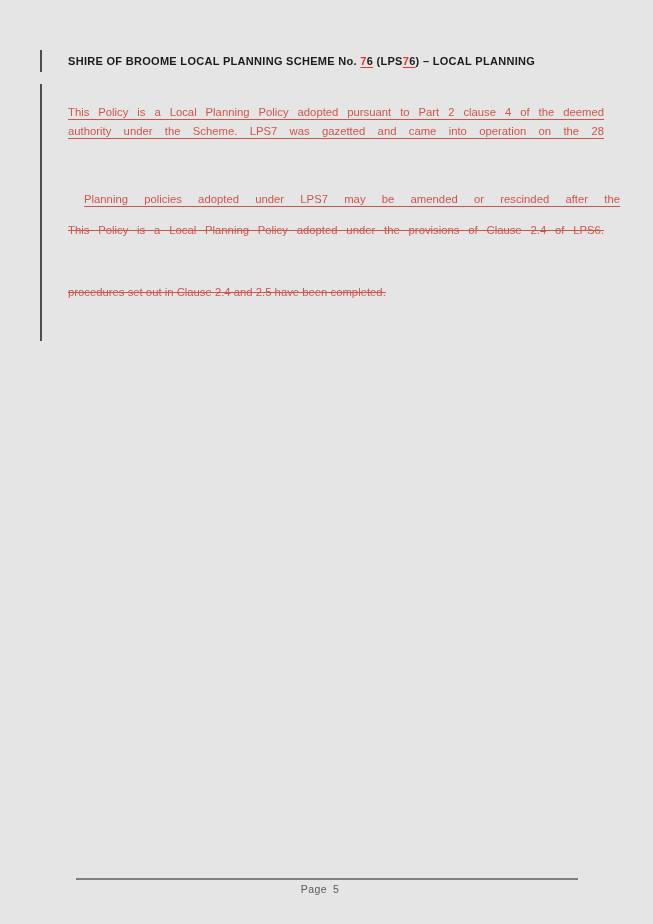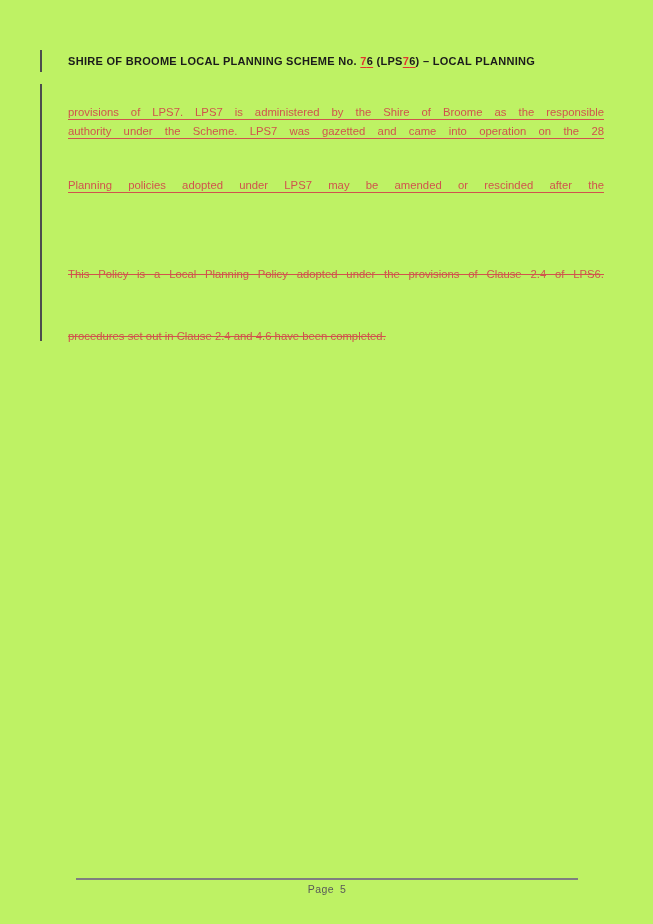--- a/index.html
+++ b/index.html
@@ -7,21 +7,21 @@
     --c-ins:#d0544d;
     --c-head-ins:#df372e;
     --c-rule:#7f7f7f;
     --c-footer:#595959;
     --c-bar:#4d4d4d;
   }
   html,body{margin:0;padding:0;background:#ffffff;}
   .page{
     position:relative;
     width:653px;height:924px;
-    background:#bef264;
+    background:#e5e5e5;
     font-family:"Liberation Sans", sans-serif;
     overflow:hidden;
   }
   
   .change-bar{position:absolute;left:40px;width:2px;background:var(--c-bar);}
   .change-bar.short{top:50px;height:22px;}
   .change-bar.long{top:84px;height:257px;}
 
   
   .heading{
@@ -33,59 +33,59 @@
   .h-ins{color:var(--c-head-ins);text-decoration:underline;text-decoration-color:var(--c-head-ins);text-underline-offset:2px;}
   .h-u{color:var(--c-text);text-decoration:underline;text-decoration-color:var(--c-head-ins);text-underline-offset:2px;}
 
   
   .para{
     position:absolute;left:68px;width:536px;
     font-size:11.3px;line-height:19.2px;
     color:var(--c-ins);
   }
   .para.ins{text-decoration:underline;text-decoration-thickness:1px;text-underline-offset:2.5px;}
-  .para.del{text-decoration:line-through;text-decoration-thickness:1px;margin-top:44px;}
+  .para.del{text-decoration:line-through;text-decoration-thickness:1px;}
   .line{text-align:justify;text-align-last:justify;}
   .line.last{text-align:left;text-align-last:left;}
-  .p1{top:103px;} .p2{top:176px;} .p3{top:221px;} .p4{top:283px;}
+  .p1{top:103px;} .p2{top:190px;margin-left:16px;} .p3{top:221px;} .p4{top:283px;}
 
   
   .footer-rule{position:absolute;left:76px;top:878px;width:502px;height:2px;background:var(--c-rule);}
   .footer-text{
-    position:absolute;left:76px;top:883px;width:502px;
+    position:absolute;left:69px;top:883px;width:502px;
     text-align:center;font-size:10.5px;color:var(--c-footer);
     letter-spacing:.4px;
   }
   .footer-text .num{margin-left:6px;}
 </style>
 </head>
 <body>
 
 <div class="page">
 
   <div class="change-bar short"></div>
   <div class="change-bar long"></div>
 
   <div class="heading">
     <div><span>SHIRE OF BROOME LOCAL PLANNING SCHEME No. </span><span class="h-ins">7</span><span class="h-u">6</span><span> (LPS</span><span class="h-ins">7</span><span class="h-u">6</span><span>) – LOCAL PLANNING</span></div>
   </div>
 
   <div class="para ins p1">
-    <div class="line">provisions of LPS7. LPS7 is administered by the Shire of Broome as the responsible</div>
+    <div class="line">This Policy is a Local Planning Policy adopted pursuant to Part 2 clause 4 of the deemed</div>
     <div class="line">authority under the Scheme. LPS7 was gazetted and came into operation on the 28</div>
   </div>
 
   <div class="para ins p2">
     <div class="line">Planning policies adopted under LPS7 may be amended or rescinded after the</div>
   </div>
 
   <div class="para del p3">
     <div class="line">This Policy is a Local Planning Policy adopted under the provisions of Clause 2.4 of LPS6.</div>
   </div>
 
   <div class="para del p4">
-    <div class="line last">procedures set out in Clause 2.4 and 4.6 have been completed.</div>
+    <div class="line last">procedures set out in Clause 2.4 and 2.5 have been completed.</div>
   </div>
 
   <div class="footer-rule"></div>
   <div class="footer-text"><span>Page</span><span class="num">5</span></div>
 
 </div>
 
 </body></html>

